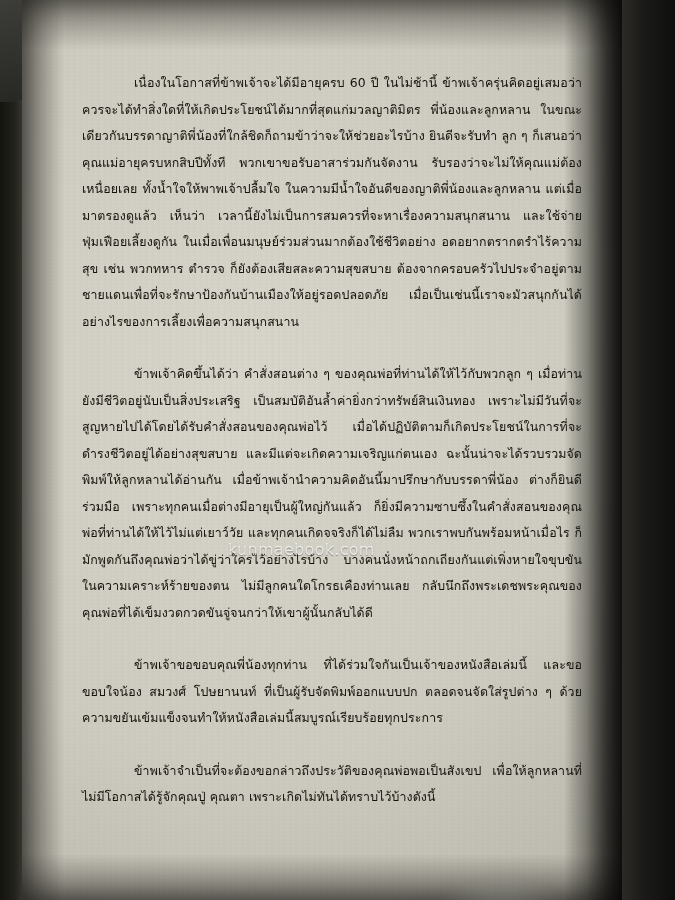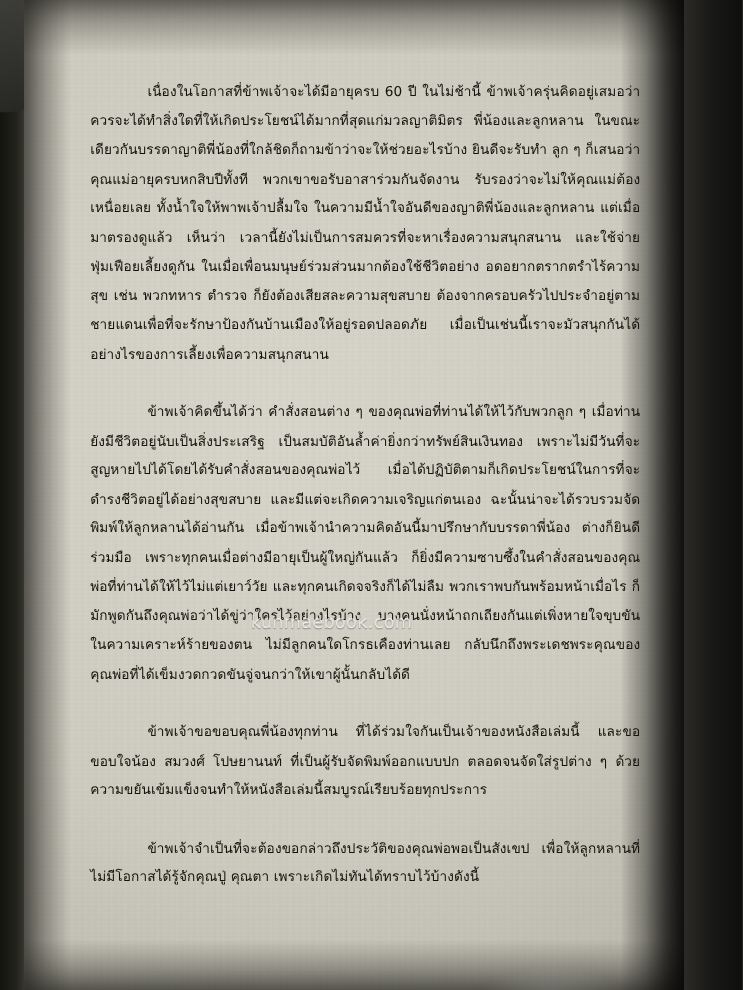--- a/index.html
+++ b/index.html
@@ -120,21 +120,20 @@
   .watermark {
     position: absolute;
     left: 228px;
     top: 540px;
     font-size: 16px;
     color: rgba(255,255,255,0.72);
     text-shadow: 0 1px 1px rgba(0,0,0,0.35);
     letter-spacing: 0.3px;
     font-family: "DejaVu Sans", "Liberation Sans", sans-serif;
     pointer-events: none;
-    margin-top: 16px;
   }
   
   .curl {
     position: absolute;
     right: 40px;
     bottom: -6px;
     width: 160px;
     height: 40px;
     background: radial-gradient(60% 100% at 50% 100%, rgba(255,255,255,0.16), rgba(255,255,255,0) 70%);
     pointer-events: none;

